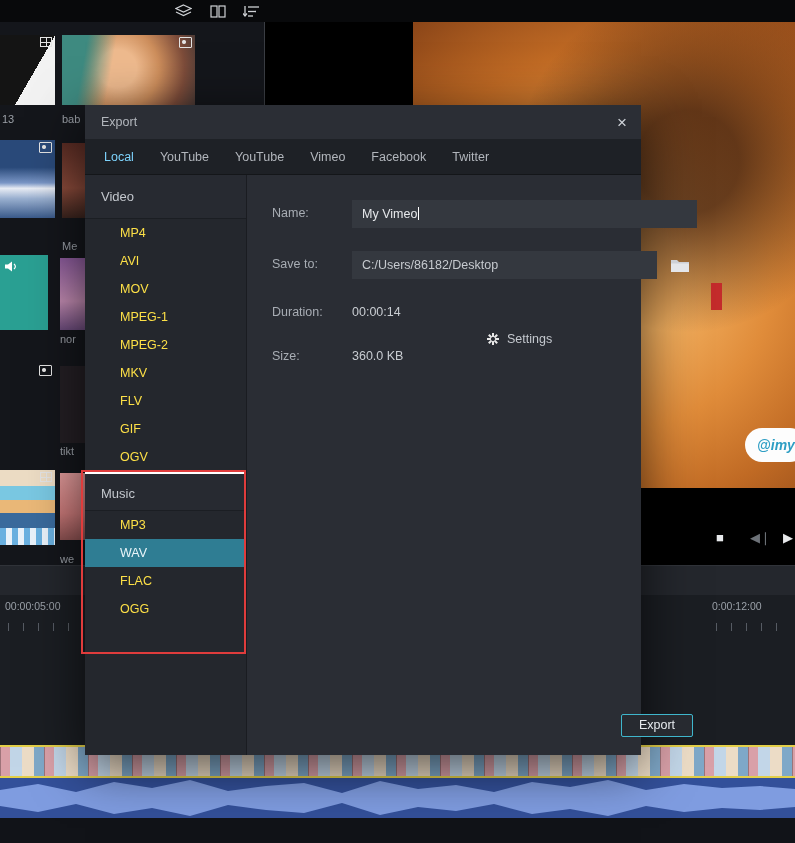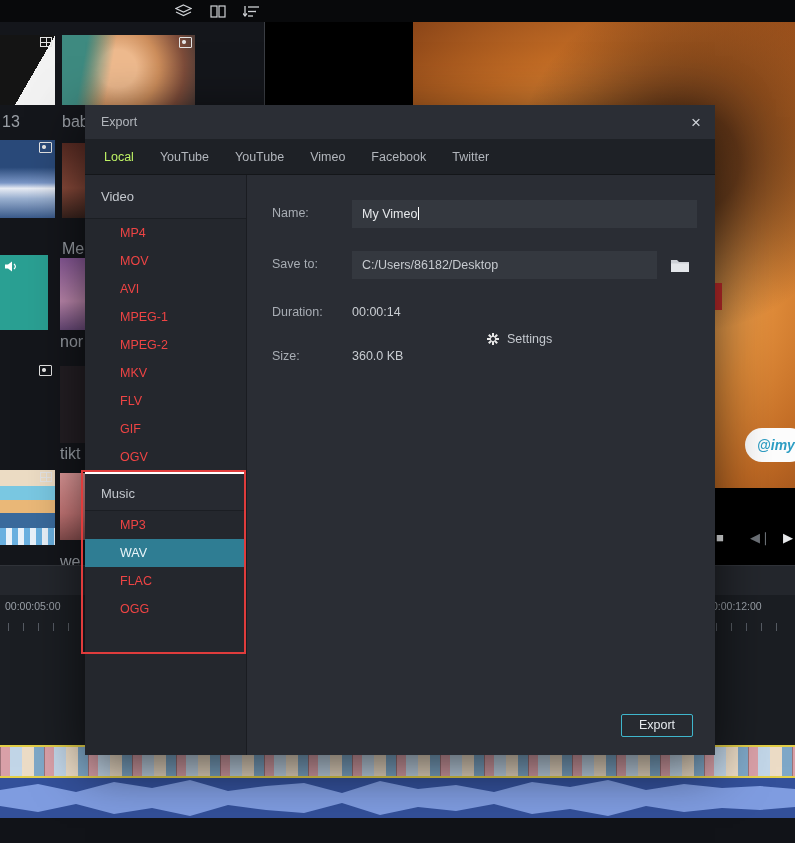--- a/index.html
+++ b/index.html
@@ -9,21 +9,21 @@
 
   
   .topbar { position:absolute; left:0; top:0; width:795px; height:22px; background:#08090b; z-index:2; }
   .topbar .tb-icon { position:absolute; top:4px; }
 
   
   .workspace { position:absolute; left:0; top:22px; width:795px; height:543px; background:#101216; }
   .media-panel { position:absolute; left:0; top:0; width:265px; height:543px; background:#14161b; border-right:1px solid #3a3d43; }
   .thumb { position:absolute; overflow:hidden; }
   .thumb .corner-icon { position:absolute; top:2px; right:3px; }
-  .media-label { position:absolute; color:#9ba0a7; font-size:16px; }
+  .media-label { position:absolute; color:#9ba0a7; font-size:11px; }
 
   .icon-grid { display:inline-block; width:12px; height:10px; border:1px solid #e4e4e4;
     background-image:linear-gradient(to right, transparent 5px, #e4e4e4 5px, #e4e4e4 6px, transparent 6px),
                      linear-gradient(to bottom, transparent 4px, #e4e4e4 4px, #e4e4e4 5px, transparent 5px); }
   .icon-img { display:inline-block; width:13px; height:11px; border:1px solid #e4e4e4; border-radius:1px;
     background:radial-gradient(circle at 4px 4px, #e4e4e4 1.5px, transparent 2.5px); }
 
   .preview { position:absolute; left:265px; top:0; width:530px; height:543px; background:#000; }
   .video-frame { position:absolute; left:148px; top:0; width:382px; height:466px;
     background:
@@ -49,35 +49,35 @@
     border-top:2px solid #e3cf48; border-bottom:2px solid #e3cf48;
     background:
       repeating-linear-gradient(90deg, rgba(0,0,0,.28) 0 1px, transparent 1px 44px),
       repeating-linear-gradient(90deg, #d9a0a8 0 10px, #c2d6e8 10px 22px, #ecdcc6 22px 34px, #7fa8c8 34px 44px);
   }
   .audio-track { position:absolute; left:0; top:778px; width:795px; height:40px; background:#33509a; }
   .audio-track svg { display:block; }
   .bottombar { position:absolute; left:0; top:818px; width:795px; height:25px; background:#111318; }
 
   
-  .dialog { position:absolute; left:85px; top:105px; width:630px; height:650px; background:#2a2d34;
+  .dialog { position:absolute; left:85px; top:105px; width:556px; height:650px; background:#2a2d34;
     box-shadow:0 12px 50px rgba(0,0,0,.65); z-index:10; display:flex; flex-direction:column; }
   .dlg-header { height:34px; background:#2b2e35; display:flex; align-items:center; justify-content:space-between; padding:0 14px 0 16px; }
   .dlg-title { color:#b3b7bd; font-size:12.5px; }
   .dlg-close { color:#cfd3d9; font-size:17px; line-height:17px; cursor:default; }
   .dlg-tabs { height:36px; background:#1e2126; border-bottom:1px solid #141619; display:flex; align-items:center; padding-left:19px; gap:26px; }
   .tab { color:#b2b6bc; font-size:12.5px; cursor:default; }
-  .tab.active { color:#bef264; }
+  .tab.active { color:#7dd3fc; }
   .dlg-body { flex:1; display:flex; }
 
   .dlg-sidebar { width:162px; background:#24272d; border-right:1px solid #1a1c21; }
   .side-header { padding-left:16px; color:#c3c7cd; font-size:13px; background:#272a31; border-bottom:1px solid #1b1e23; }
   .side-header.h-video { height:44px; line-height:44px; }
   .side-header.h-music { height:40px; line-height:40px; border-top:3px solid #ffffff; }
-  .side-item { height:28px; line-height:28px; padding-left:35px; color:#ef4444; font-size:12.5px; cursor:default; }
+  .side-item { height:28px; line-height:28px; padding-left:35px; color:#fde047; font-size:12.5px; cursor:default; }
   .side-item.selected { background:#2f7d93; color:#eaf5f9; }
 
   .dlg-main { position:relative; flex:1; background:#2a2d34; }
   .f-label { position:absolute; left:25px; color:#a8adb4; font-size:12.5px; }
   .f-value { position:absolute; color:#c9cdd2; font-size:12.5px; }
   .f-field { position:absolute; left:105px; height:28px; background:#34383f; color:#e6e8eb;
     font-size:12.5px; line-height:28px; padding:0 10px; white-space:nowrap; overflow:hidden; }
   .caret { display:inline-block; width:1px; height:13px; background:#fff; margin-left:1px; vertical-align:-2px; }
   .folder-btn { position:absolute; left:419px; top:78px; width:28px; height:24px; display:flex; align-items:center; justify-content:center; cursor:default; }
   .settings-wrap { position:absolute; left:239px; top:124px; height:28px; display:flex; align-items:center; gap:7px; cursor:default;margin-top:26px; }
@@ -212,22 +212,22 @@
       <span class="tab">YouTube</span>
       <span class="tab">YouTube</span>
       <span class="tab">Vimeo</span>
       <span class="tab">Facebook</span>
       <span class="tab">Twitter</span>
     </div>
     <div class="dlg-body">
       <div class="dlg-sidebar">
         <div class="side-header h-video">Video</div>
         <div class="side-item">MP4</div>
+        <div class="side-item">AVI</div>
         <div class="side-item">MOV</div>
-        <div class="side-item">AVI</div>
         <div class="side-item">MPEG-1</div>
         <div class="side-item">MPEG-2</div>
         <div class="side-item">MKV</div>
         <div class="side-item">FLV</div>
         <div class="side-item">GIF</div>
         <div class="side-item">OGV</div>
         <div class="side-header h-music">Music</div>
         <div class="side-item">MP3</div>
         <div class="side-item selected">WAV</div>
         <div class="side-item">FLAC</div>

